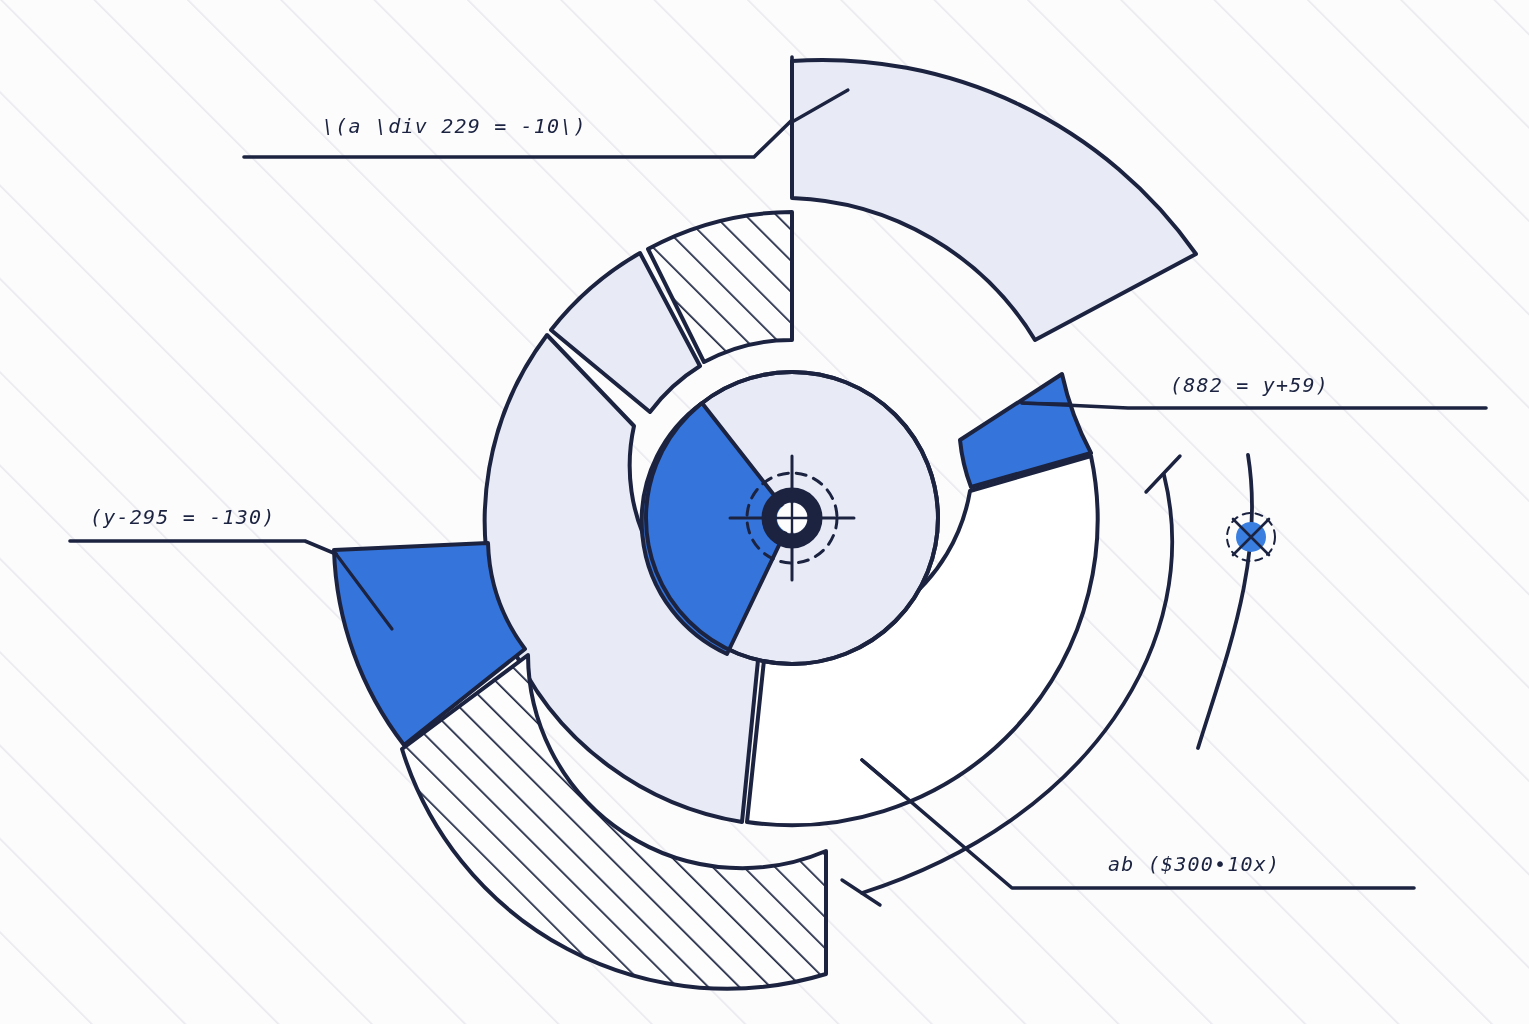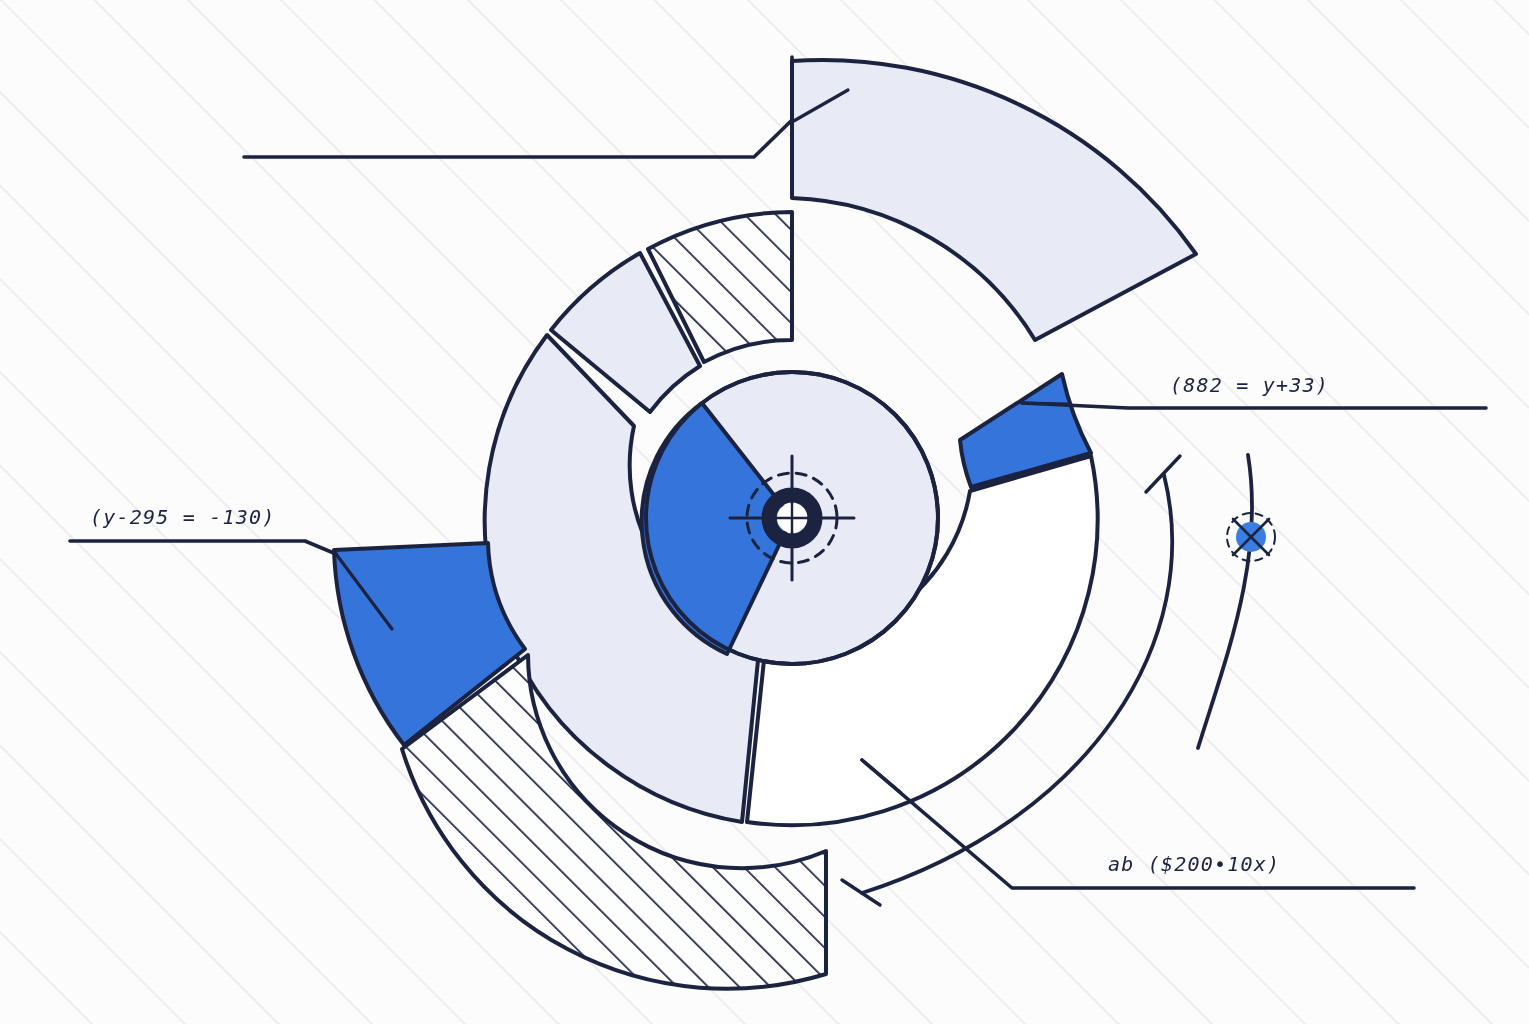--- a/index.html
+++ b/index.html
@@ -141,20 +141,21 @@
       <path stroke-width="3.2" d="M 1070 404 L 1022 403"></path>
 
       <path stroke-width="3.6" d="M 70 541 L 305 541 L 336 554"></path>
       <path stroke-width="3.2" d="M 336 554 L 392 629"></path>
 
       <path stroke-width="3.6" d="M 1414 888 L 1012 888 L 862 760"></path>
       <path stroke-width="3.2" d="M 900 792 L 862 760"></path>
     </g>
   </svg>
 
+  <div class="ann-label" id="lbl-a">\(a \div 229 = -10\)</div>
 
-  <div class="ann-label" id="lbl-b">(882 = y+33)</div>
+  <div class="ann-label" id="lbl-b">(882 = y+59)</div>
 
   <div class="ann-label" id="lbl-c">(y-295 = -130)</div>
 
-  <div class="ann-label" id="lbl-d">ab ($200•10x)</div>
+  <div class="ann-label" id="lbl-d">ab ($300•10x)</div>
 
 </div>
 
 </body></html>

